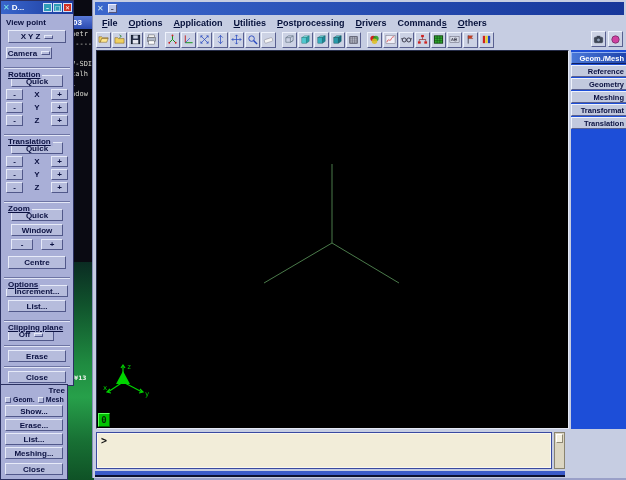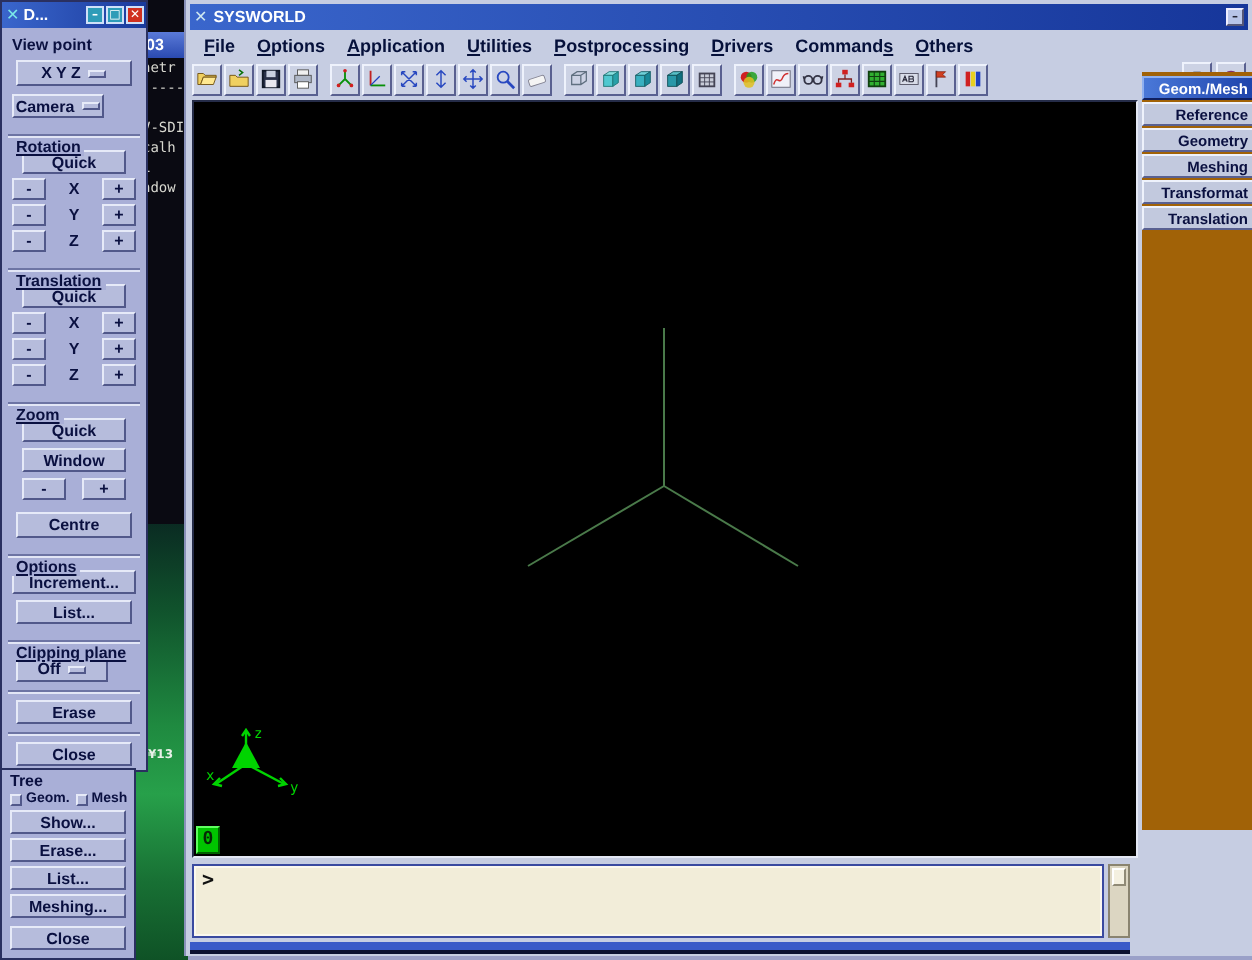--- a/index.html
+++ b/index.html
@@ -38,21 +38,21 @@
   .winbtn.min,.winbtn.max { background:#2e9cb8; }
   .winbtn.close { background:#d03020; }
   #vp-body { padding:2px 3px; }
   .sec-label { font:bold 8px "Liberation Sans",sans-serif; color:#0a1040; margin:2px 0 3px 2px; }
   .axis-row { display:flex; align-items:center; margin:2px 2px; }
   .axis-row .axlbl { flex:1; text-align:center; font:bold 8px "Liberation Sans",sans-serif; color:#0a1040; }
   .sq { width:17px; height:11px; }
 
   
   #tree-panel { position:absolute; left:0; top:384px; width:68px; height:96px; z-index:4;
-    background:#a9afd7; border:1px solid #2a3060; padding:1px 2px; }
+    background:#a9afd7; border:1px solid #2a3060; padding:1px 2px;text-align:right; }
   .chk-row { display:flex; align-items:center; gap:3px; margin:1px 0 2px 2px; }
   .chk { display:flex; align-items:center; gap:2px; font:bold 7px "Liberation Sans",sans-serif; color:#0a1040; cursor:pointer; }
   .chk .box { width:6px; height:6px; background:#b6bcdc; border:1px solid; border-color:#e6eaf8 #51588a #51588a #e6eaf8; }
   .tree-btn { width:58px; height:12px; margin:2px auto; }
 
   
   #main-window { position:absolute; left:92px; top:0; width:534px; height:478px; z-index:3;
     background:#c6cde2; border-left:1px solid #8890b8; }
   #mw-titlebar { position:absolute; left:2px; right:2px; top:2px; height:13px;
     background:linear-gradient(90deg,#3a66cc,#16369a); display:flex; align-items:center; padding:0 2px; }
@@ -72,21 +72,21 @@
   
   #viewport { position:absolute; left:3px; top:50px; width:473px; height:379px; background:#000;
     border:1px solid; border-color:#252c48 #e4e8f4 #e4e8f4 #252c48; cursor:crosshair; }
   #trihedron { position:absolute; left:0; top:0; }
   #triad { position:absolute; left:6px; bottom:26px; }
   #origin-badge { position:absolute; left:1px; bottom:1px; width:12px; height:14px; background:#00c400;
     border:1px solid; border-color:#60ff60 #006000 #006000 #60ff60;
     color:#062806; font:bold 9px "DejaVu Sans Mono",monospace; display:flex; align-items:center; justify-content:center; }
 
   
-  #right-panel { position:absolute; left:478px; top:36px; width:56px; height:379px; background:#a16207; padding-top:2px; }
+  #right-panel { position:absolute; left:478px; top:50px; width:56px; height:379px; background:#1d4ed8; padding-top:2px; }
   .rp-btn { height:12px; margin:0 0 1px 0; background:#c2c9de; border:1px solid; border-color:#eef2fc #596090 #596090 #eef2fc;
     font:bold 7.5px "Liberation Sans",sans-serif; color:#0a1040; text-align:right; padding:1px 2px 0 0;
     white-space:nowrap; overflow:hidden; cursor:pointer; }
   .rp-btn.active { background:linear-gradient(90deg,#4a78d8,#1e44ac); color:#fff; border-color:#8fb0f0 #102060 #102060 #8fb0f0; }
 
   
   #command-area { position:absolute; left:3px; top:432px; width:456px; height:37px; background:#f2edd9;
     border:1px solid #3a4aa0; box-shadow:inset 0 0 0 1px #fbf8ee; cursor:text; }
   #command-prompt { font:bold 10px "DejaVu Sans Mono",monospace; color:#111; padding:2px 0 0 4px; }
   #command-scrollbar { position:absolute; left:461px; top:432px; width:11px; height:37px; background:#dcd6c2;
@@ -114,21 +114,20 @@
         <div class="term-line">V-SDI</div>
         <div class="term-line">calh</div>
         <div class="term-line">1</div>
         <div class="term-line">ndow</div>
       </div>
   </div>
 
   <div id="main-window">
     <div id="mw-titlebar">
       <span class="app-icon">✕</span>
-      <span class="ttl">SYSWORLD</span>
       <span class="winbtn min">–</span>
     </div>
 
     <div id="menu-bar">
         <div class="menu-item"><u>F</u>ile</div>
         <div class="menu-item"><u>O</u>ptions</div>
         <div class="menu-item"><u>A</u>pplication</div>
         <div class="menu-item"><u>U</u>tilities</div>
         <div class="menu-item"><u>P</u>ostprocessing</div>
         <div class="menu-item"><u>D</u>rivers</div>

